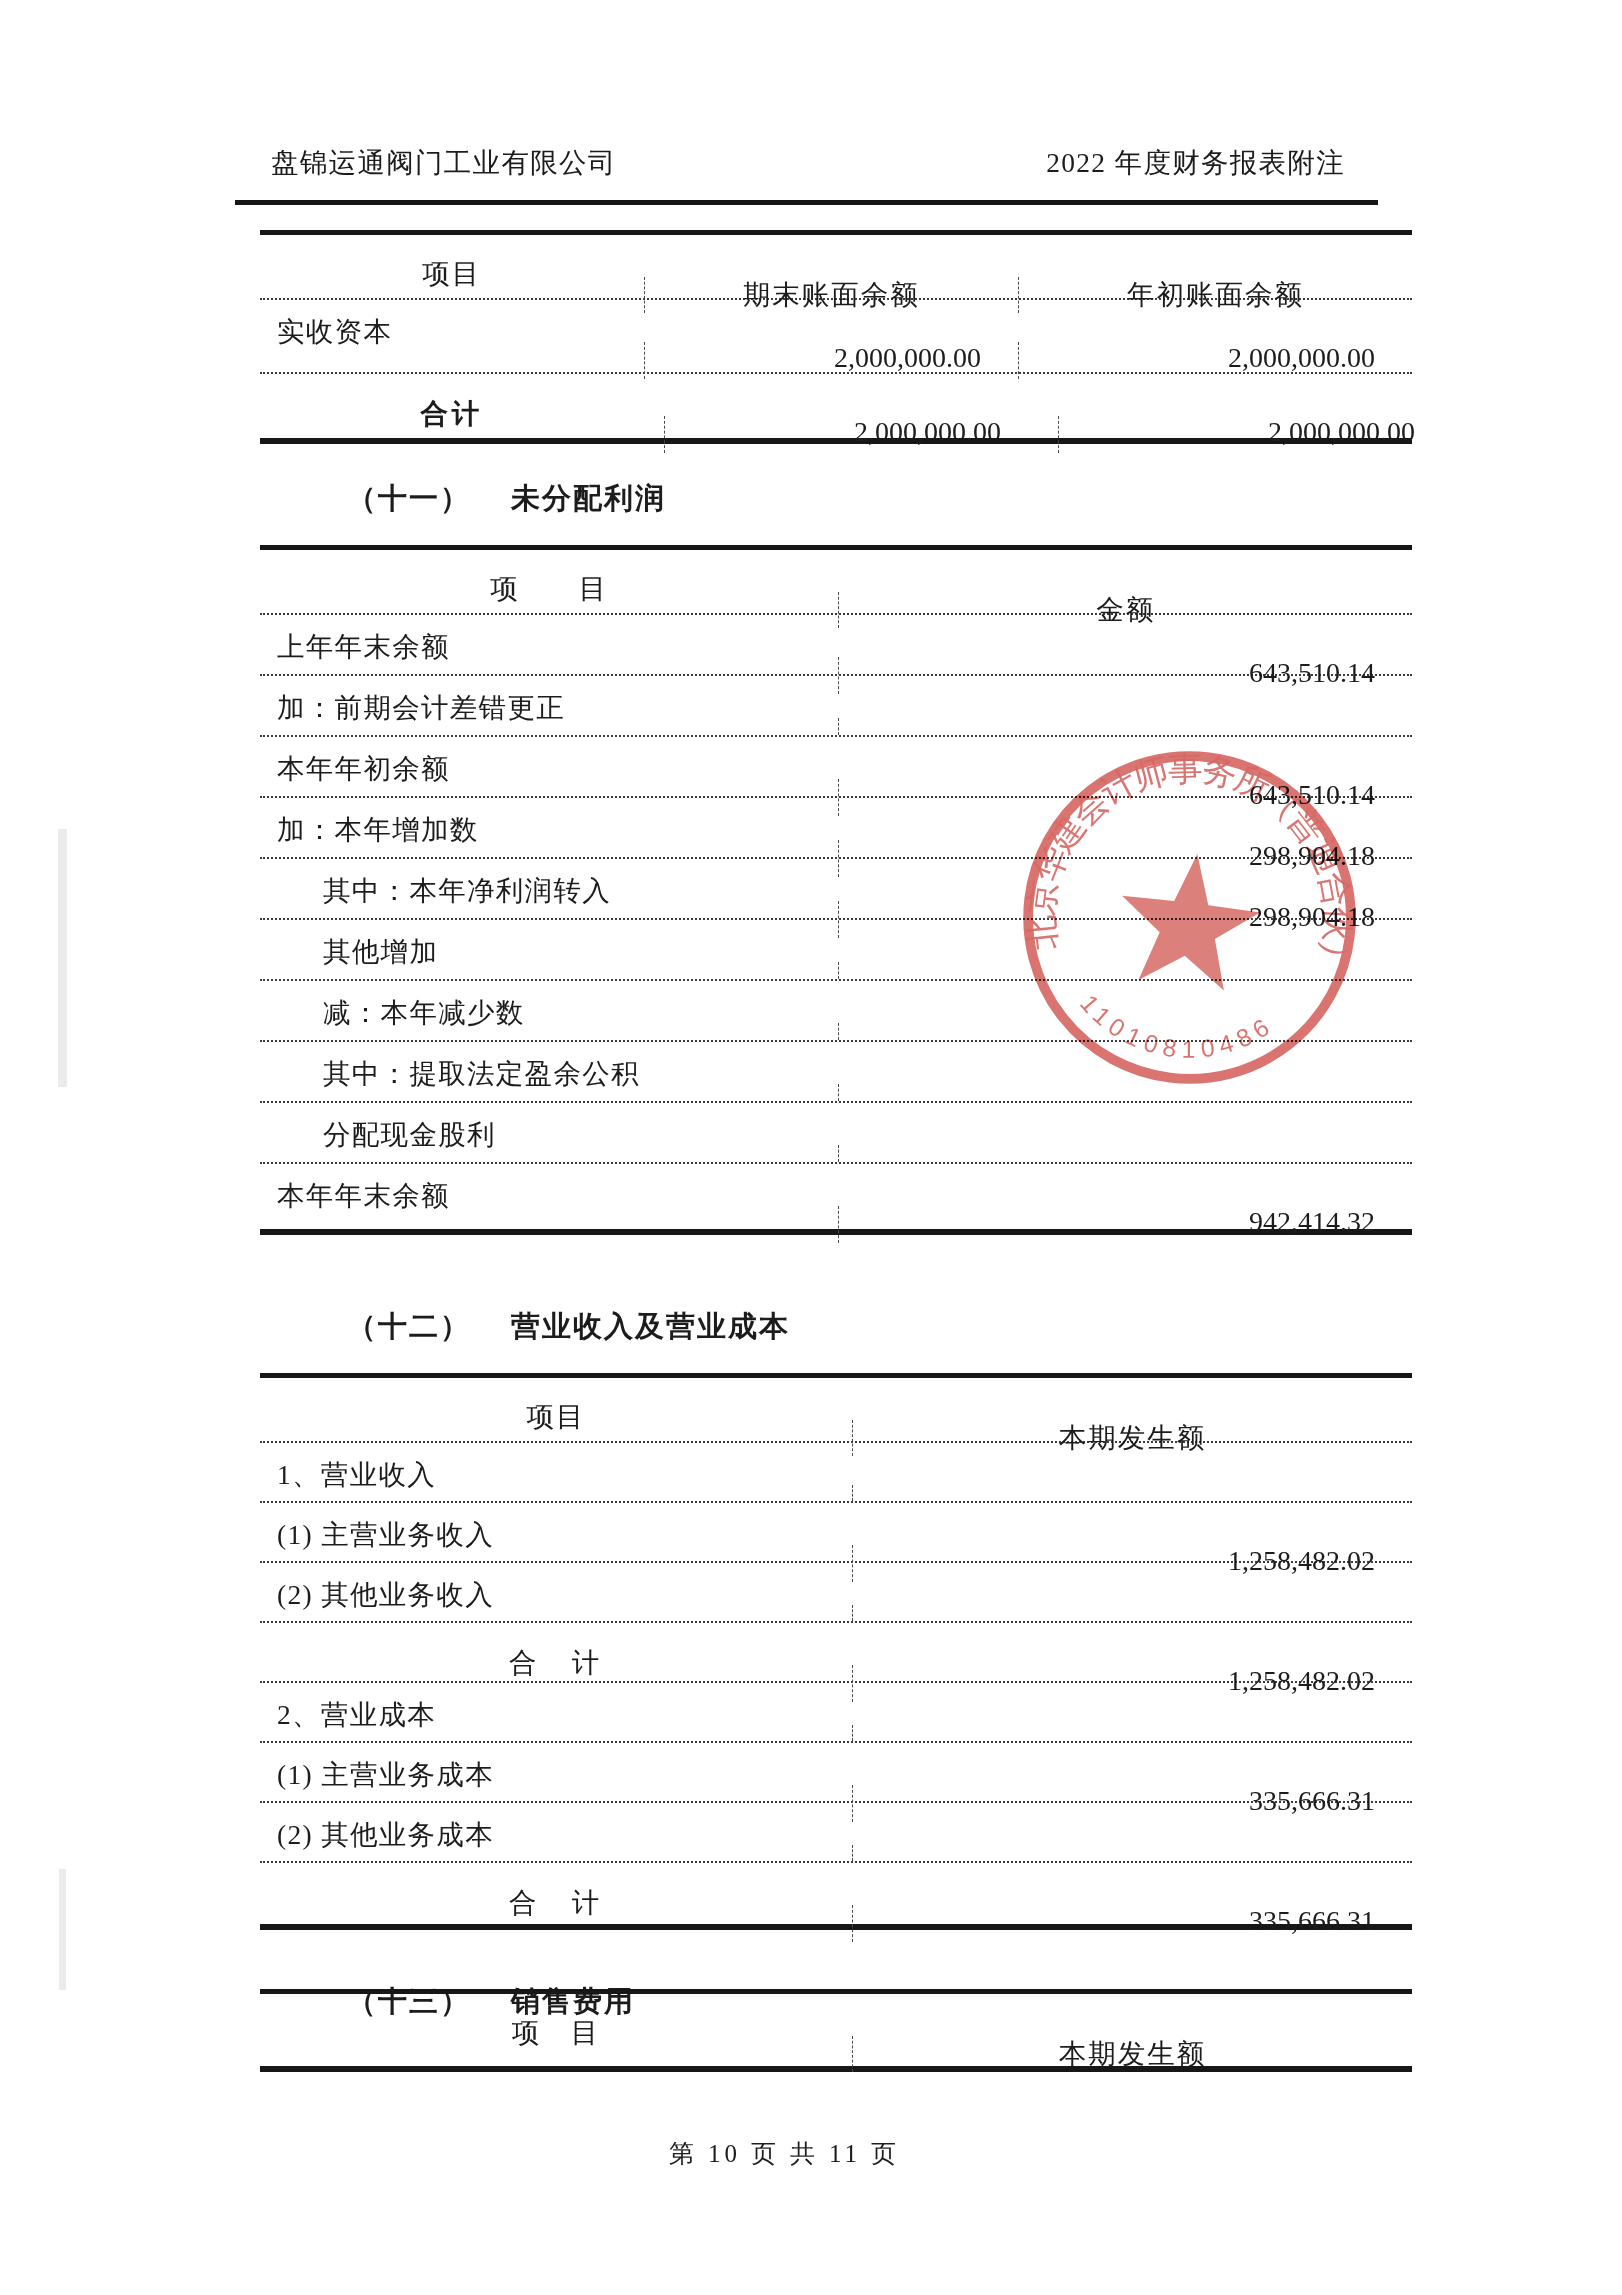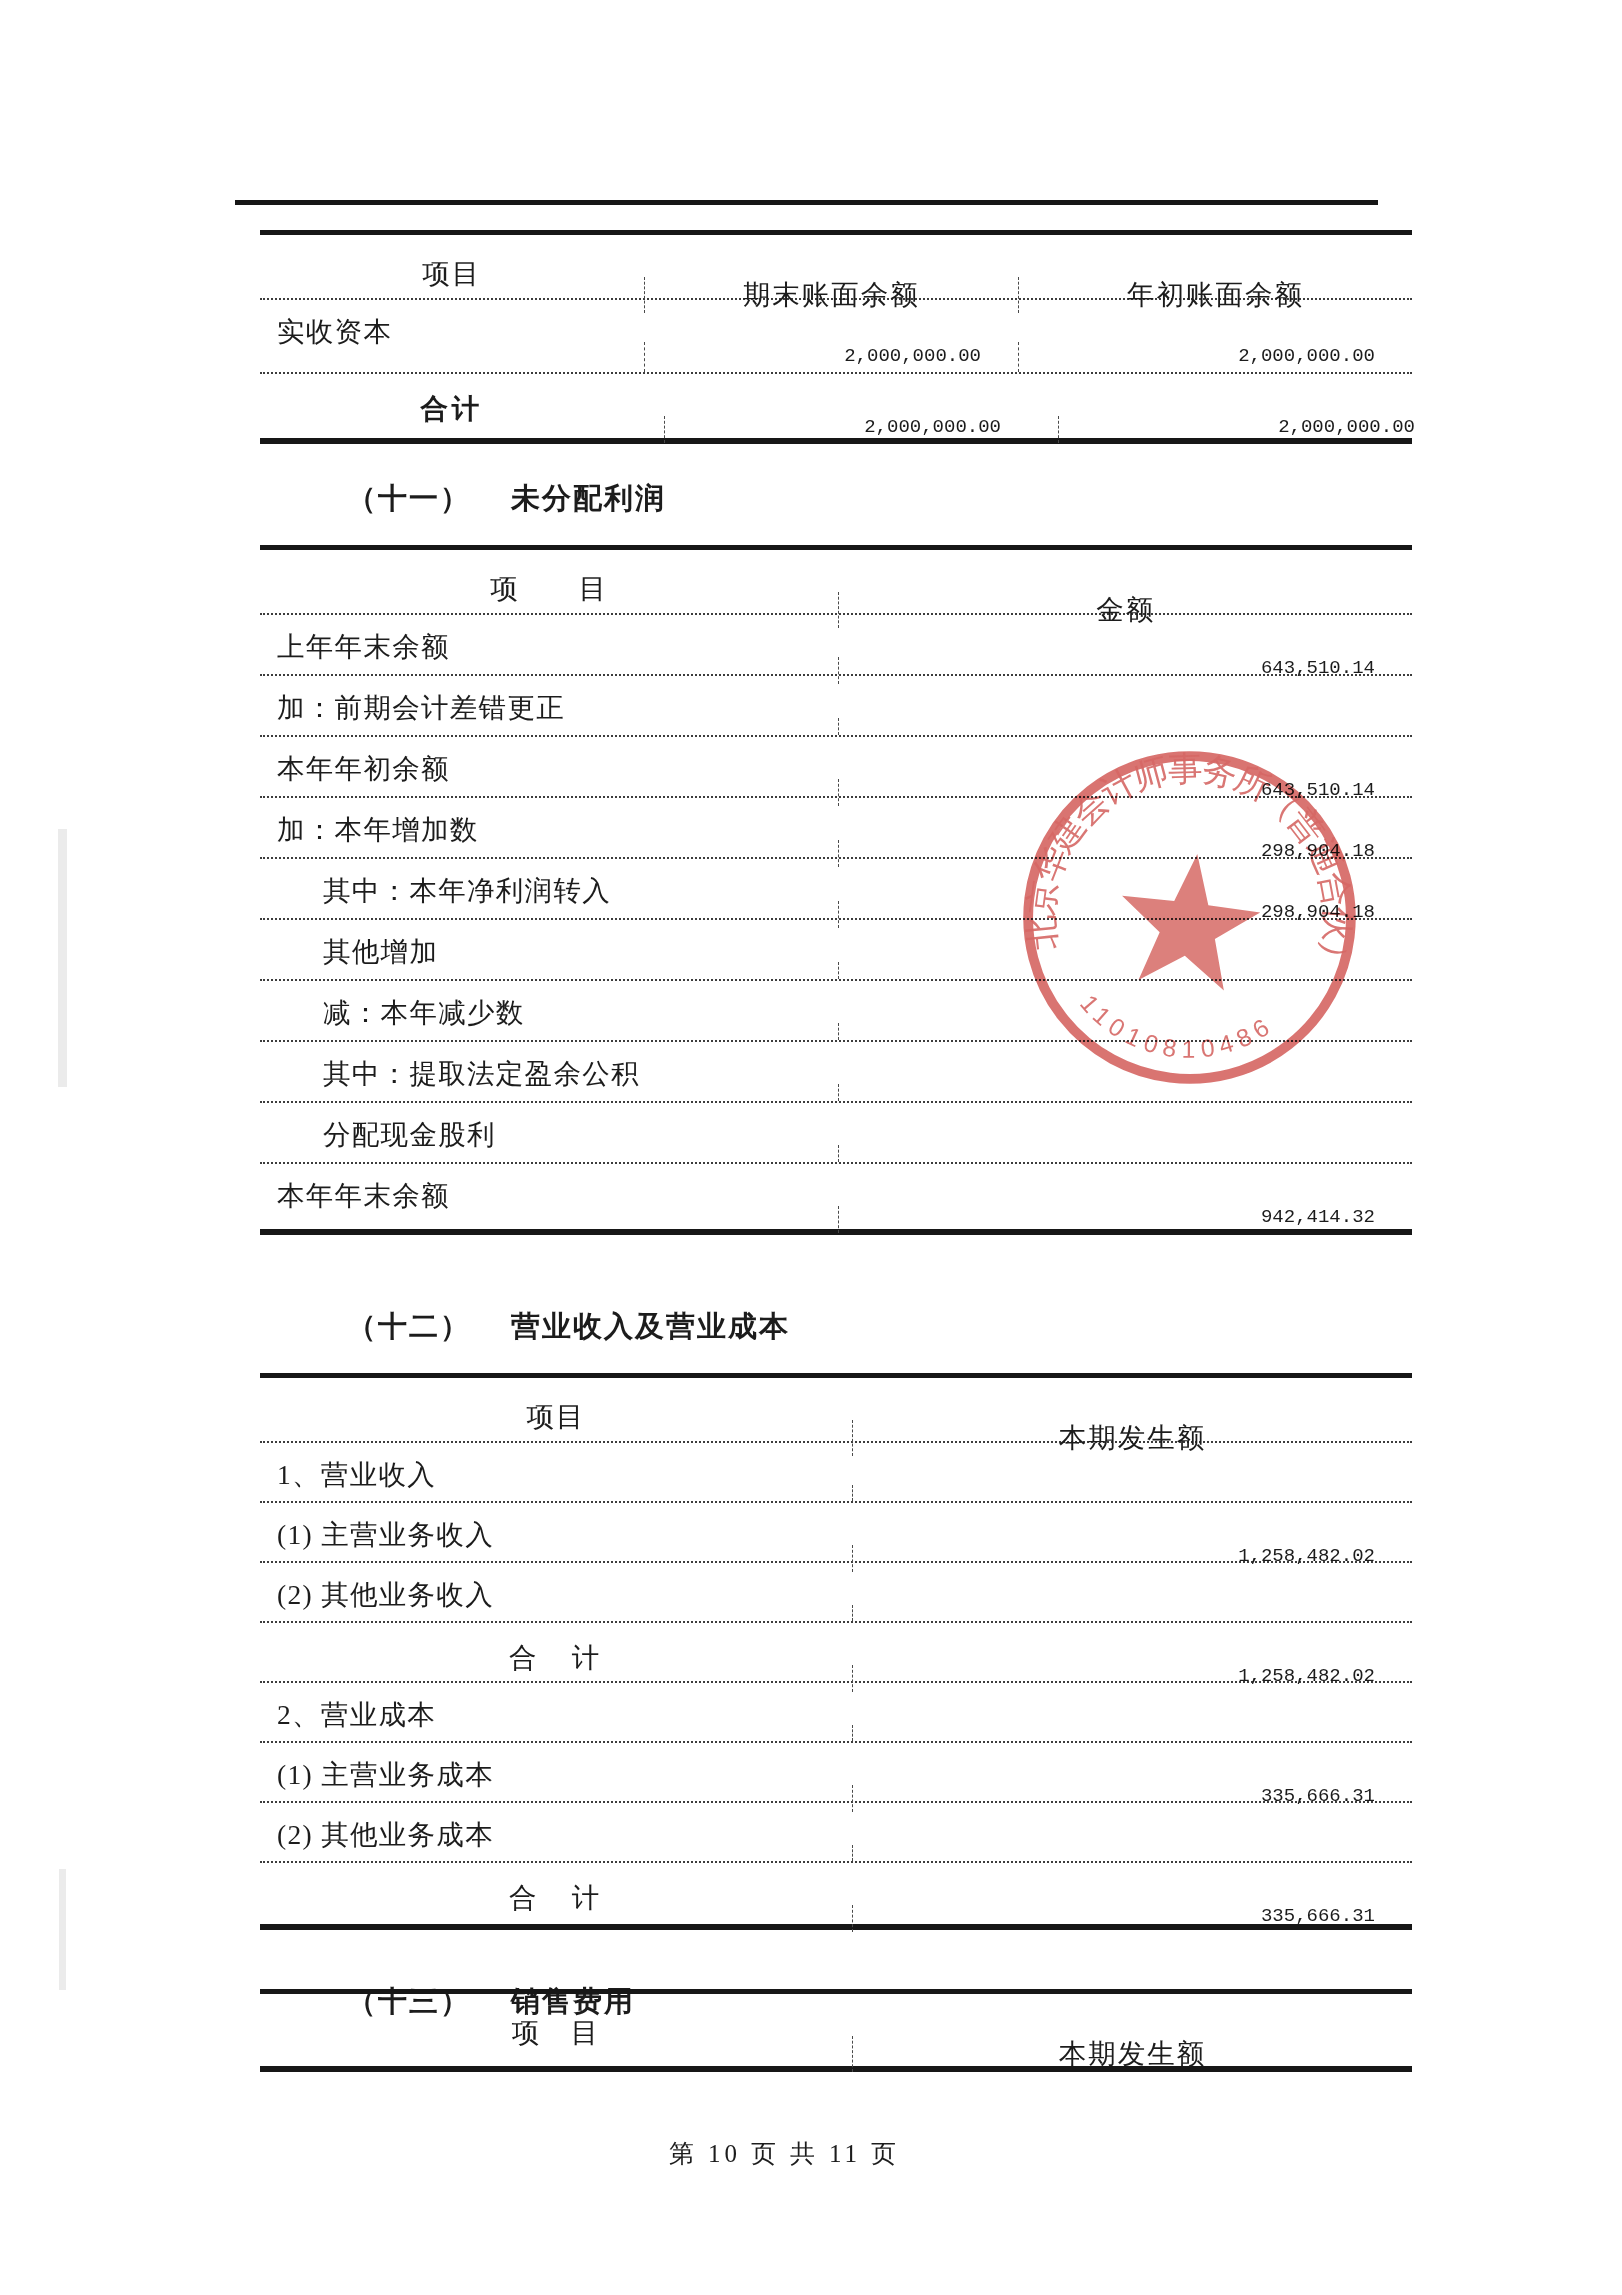--- a/index.html
+++ b/index.html
@@ -15,21 +15,21 @@
   .tbl{position:absolute;left:260px;width:1152px;border-top:5.9px solid #171717;border-bottom:6.5px solid #171717;}
   .trow{display:grid;}
   .trow + .trow{border-top:2px dotted #3c3c3c;}
   .cell{position:relative;font-size:27.5px;}
   .cell.vline{border-left:1.3px dashed #4a4a4a;margin-top:42px;}
   .th{display:flex;align-items:center;justify-content:center;letter-spacing:2px;}
   .lbl{display:flex;align-items:flex-start;padding-top:14.4px;padding-left:17px;letter-spacing:1.3px;}
   .lbl.ind{padding-left:63px;}
   .lbl.ctr{justify-content:center;align-items:center;padding:0;letter-spacing:3.9px;}
   .amt{display:flex;align-items:flex-end;justify-content:flex-end;
-    padding:0 37px 5.2px 0;font-family:Liberation Mono, monospace;font-size:19px;}
+    padding:0 37px 5.2px 0;font-family:Liberation Serif, serif;font-size:28px;}
   .bold{font-weight:bold;}
   
   .tbl-capital .trow{grid-template-columns:33.3% 32.5% 34.2%;}
   .tbl-capital .trow.hdr{height:63px;}
   .tbl-capital .trow.r1{height:72px;}
   .tbl-capital .trow.r2{height:64px;gap:20px;}
   .tbl-profit .trow{grid-template-columns:50.2% 49.8%;height:59px;}
   .tbl-profit .trow.hdr{height:63px;}
   .tbl-profit .trow.last{height:65px;}
   .tbl-revenue .trow{grid-template-columns:51.4% 48.6%;height:58px;}
@@ -46,20 +46,24 @@
   .stamp{position:absolute;left:1019px;top:747px;width:341px;height:341px;
     mix-blend-mode:multiply;opacity:.88;pointer-events:none;transform:rotate(7deg);}
   
   .scan-strip{position:absolute;background:#ebebeb;}
 </style>
 </head>
 <body>
 
 <div class="page">
 
+  <div class="doc-header">
+    <span>盘锦运通阀门工业有限公司</span>
+    <span>2022 年度财务报表附注</span>
+  </div>
   <div class="header-rule"></div>
 
   <div class="tbl tbl-capital" style="top:230px;">
     <div class="trow hdr">
       <div class="cell th">项目</div>
       <div class="cell th vline">期末账面余额</div>
       <div class="cell th vline">年初账面余额</div>
     </div>
     <div class="trow r1">
       <div class="cell lbl">实收资本</div>

